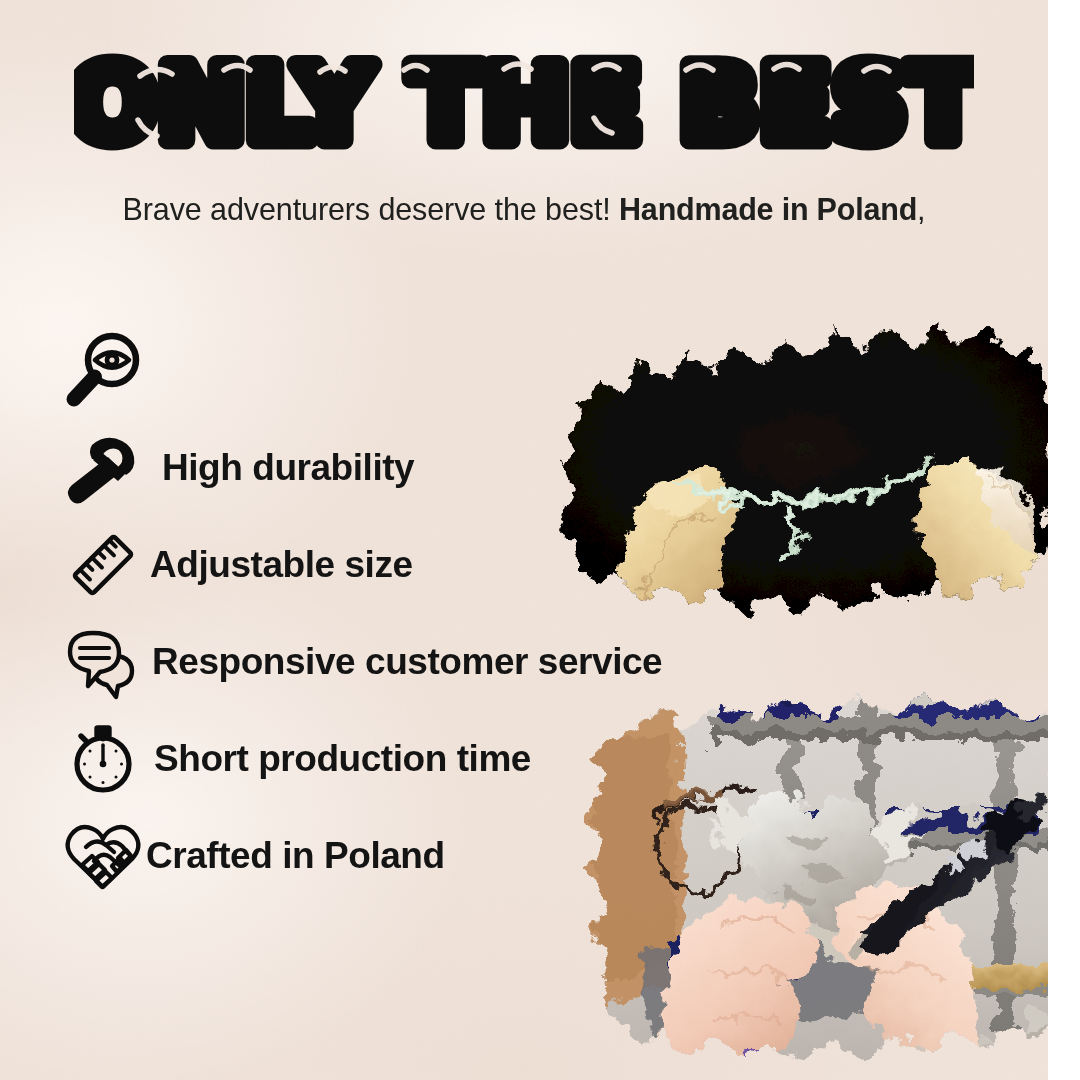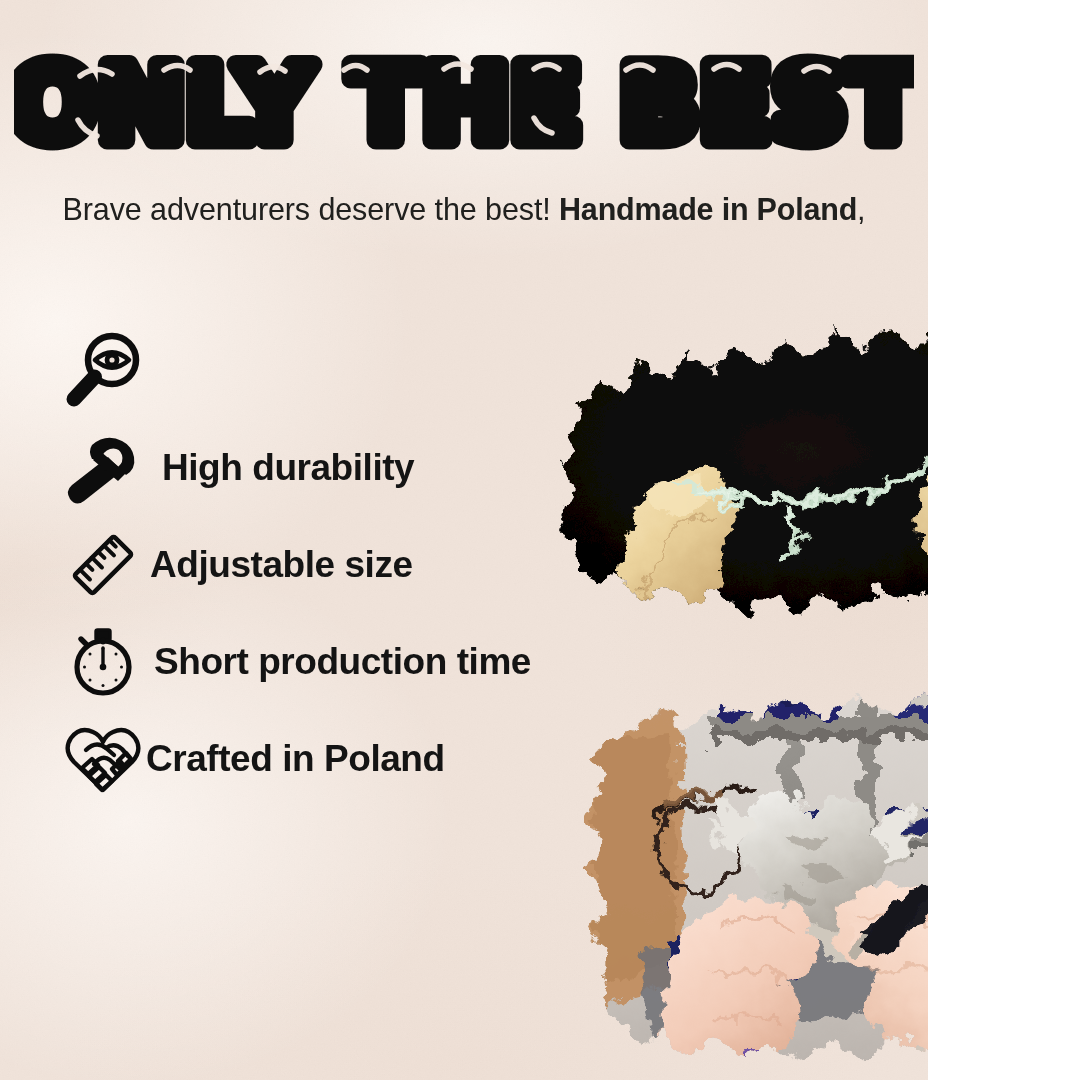--- a/index.html
+++ b/index.html
@@ -3,21 +3,21 @@
 <meta charset="utf-8">
 <title>Only The Best</title>
 <style>
   html, body {
     margin: 0;
     padding: 0;
     background: #ffffff;
   }
   #poster {
     position: relative;
-    width: 928px;
+    width: 1048px;
     height: 1080px;
     overflow: hidden;
     background: #f97316;
     font-family: "Liberation Sans", sans-serif;
     -webkit-font-smoothing: antialiased;
   }
 
   
   .bg-base {
     position: absolute;
@@ -299,20 +299,39 @@
               <path d="M 47 26 L 47 35"></path>
               <path d="M 55.5 26 L 55.5 40"></path>
               <path d="M 63 26 L 63 35"></path>
             </g>
           </g>
         </svg>
       </span>
       <span class="feature-label">Adjustable size</span>
     </div>
 
+    <div class="feature-row r3">
+      <span class="feature-icon">
+        <svg width="82" height="78" viewBox="0 0 82 78">
+          <g fill="#f0e3da" stroke="#0d0d0d" stroke-width="4.4" stroke-linejoin="round" stroke-linecap="round">
+
+            <path d="M 46 32 Q 70 32 70 48 Q 70 60 56 63 L 54 74 L 45 62
+                     Q 32 59 32 47 Q 32 32 46 32 Z"></path>
+
+            <path d="M 31 10 Q 57 10 57 30 Q 57 46 38 49 L 26 63 L 27 48
+                     Q 8 44 8 29 Q 8 10 31 10 Z"></path>
+          </g>
+          <g stroke="#0d0d0d" stroke-width="4.2" stroke-linecap="round">
+            <path d="M 18 25 L 47 25"></path>
+            <path d="M 18 35 L 47 35"></path>
+          </g>
+        </svg>
+      </span>
+      <span class="feature-label">Responsive customer service</span>
+    </div>
 
     <div class="feature-row r4">
       <span class="feature-icon">
         <svg width="82" height="78" viewBox="0 0 82 78">
           <g fill="none" stroke="#0d0d0d" stroke-linecap="round" stroke-linejoin="round">
             <circle cx="41" cy="44" r="26" stroke-width="5.2"></circle>
             <rect x="34" y="7" width="14" height="10" rx="1.6" fill="#0d0d0d" stroke-width="3.4"></rect>
             <path d="M 41 17 L 41 19" stroke-width="5"></path>
             <path d="M 19 16 L 24 21" stroke-width="5.4"></path>
             <path d="M 41 44 L 41 25" stroke-width="3.4"></path>

